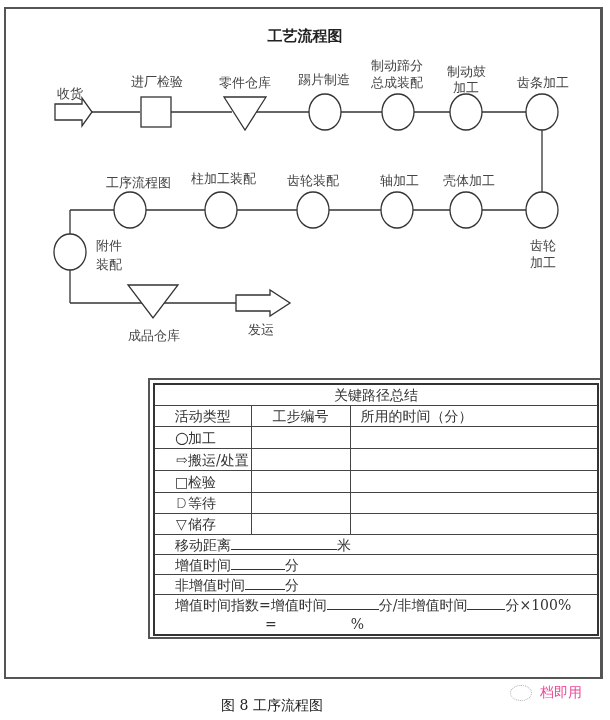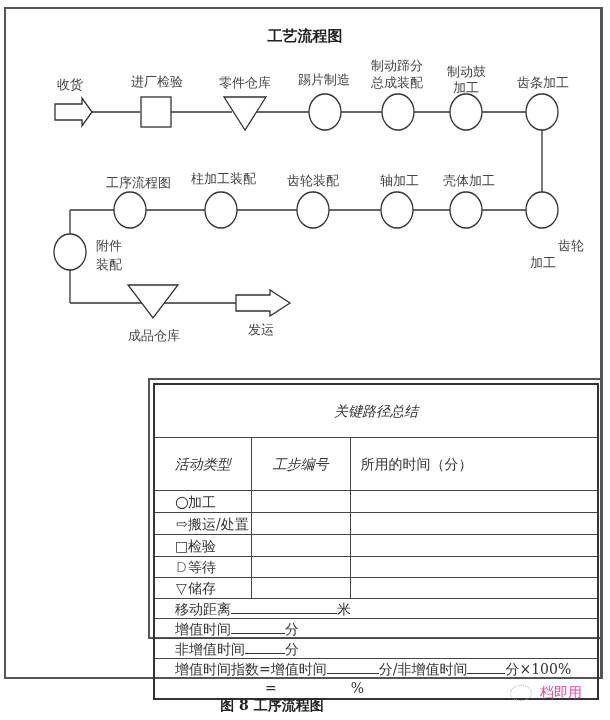--- a/index.html
+++ b/index.html
@@ -8,23 +8,23 @@
   .frame { position: absolute; left: 4px; top: 7px; width: 599px; height: 672px;
            border: 2px solid #555; border-right-width: 3px; box-sizing: border-box; }
   svg.flow { position: absolute; left: 0; top: 0; }
   .lbl { position: absolute; font-size: 13px; color: #444; white-space: nowrap; line-height: 16px; text-align: center; }
   .title { position: absolute; left: 0; width: 610px; top: 27px; text-align: center; font-size: 15px; font-weight: bold; color: #222; }
   .table-outer { position: absolute; left: 148px; top: 378px; width: 455px; height: 261px;
                  border: 2px solid #555; box-sizing: border-box; }
   table.summary { position: absolute; left: 153px; top: 383px; width: 446px; height: 251px;
                   border-collapse: collapse; border: 2px solid #333; font-size: 14px; color: #333; }
   table.summary td { border: 1px solid #444; padding: 0 0 0 20px; height: 20px; line-height: 18px; white-space: nowrap; }
-  table.summary td.center { text-align: center; padding: 16px; font-style: italic; }
+  table.summary td.center { text-align: center; padding: 0; }
   .blank { display: inline-block; border-bottom: 1px solid #333; height: 14px; vertical-align: baseline; }
-  .caption { position: absolute; left: 0; width: 544px; top: 697px; text-align: center; font-size: 14px; font-weight: bold; color: #222; }
+  .caption { position: absolute; left: 0; width: 544px; top: 697px; text-align: center; font-size: 14px; font-weight: normal; color: #222; }
   .watermark { position: absolute; left: 510px; top: 684px; font-size: 14px; color: #ec4899; font-family: "DejaVu Sans", sans-serif; }
   .wm-icon { display: inline-block; width: 20px; height: 14px; border: 1px dotted #aaa; border-radius: 50%; vertical-align: middle; margin-right: 8px; }
   .sym { display: inline-block; width: 13px; text-align: center; }
 </style>
 </head>
 <body>
 
 <div class="frame"></div>
 
 <div class="title">工艺流程图</div>
@@ -76,36 +76,36 @@
     <ellipse cx="542" cy="210" rx="16" ry="18"></ellipse>
 
     <ellipse cx="70" cy="252" rx="16" ry="18"></ellipse>
   </g>
 
   <polygon points="128,285 178,285 153,318" fill="#fff" stroke="#333" stroke-width="1.3"></polygon>
 
   <polygon points="236,295 270,295 270,290 290,303 270,316 270,311 236,311" fill="#fff" stroke="#333" stroke-width="1.3"></polygon>
 </svg>
 
-<div class="lbl" style="left:57px;top:78px;font-family:Liberation Mono, monospace;">收货</div>
+<div class="lbl" style="left:57px;top:86px;">收货</div>
 <div class="lbl" style="left:131px;top:74px;">进厂检验</div>
 <div class="lbl" style="left:219px;top:75px;">零件仓库</div>
 <div class="lbl" style="left:298px;top:72px;">踢片制造</div>
 <div class="lbl" style="left:371px;top:58px;">制动蹄分</div>
 <div class="lbl" style="left:371px;top:75px;">总成装配</div>
 <div class="lbl" style="left:447px;top:64px;">制动鼓</div>
 <div class="lbl" style="left:453px;top:80px;">加工</div>
 <div class="lbl" style="left:517px;top:75px;">齿条加工</div>
 
 <div class="lbl" style="left:106px;top:175px;">工序流程图</div>
 <div class="lbl" style="left:191px;top:171px;">柱加工装配</div>
 <div class="lbl" style="left:287px;top:173px;">齿轮装配</div>
 <div class="lbl" style="left:380px;top:173px;">轴加工</div>
 <div class="lbl" style="left:443px;top:173px;">壳体加工</div>
-<div class="lbl" style="left:530px;top:238px;margin-left:28px;">齿轮</div>
+<div class="lbl" style="left:530px;top:238px;">齿轮</div>
 <div class="lbl" style="left:530px;top:255px;">加工</div>
 
 <div class="lbl" style="left:96px;top:238px;">附件</div>
 <div class="lbl" style="left:96px;top:257px;">装配</div>
 <div class="lbl" style="left:128px;top:328px;">成品仓库</div>
 <div class="lbl" style="left:248px;top:322px;">发运</div>
 
 <div class="table-outer"></div>
 <table class="summary">
   <colgroup>

